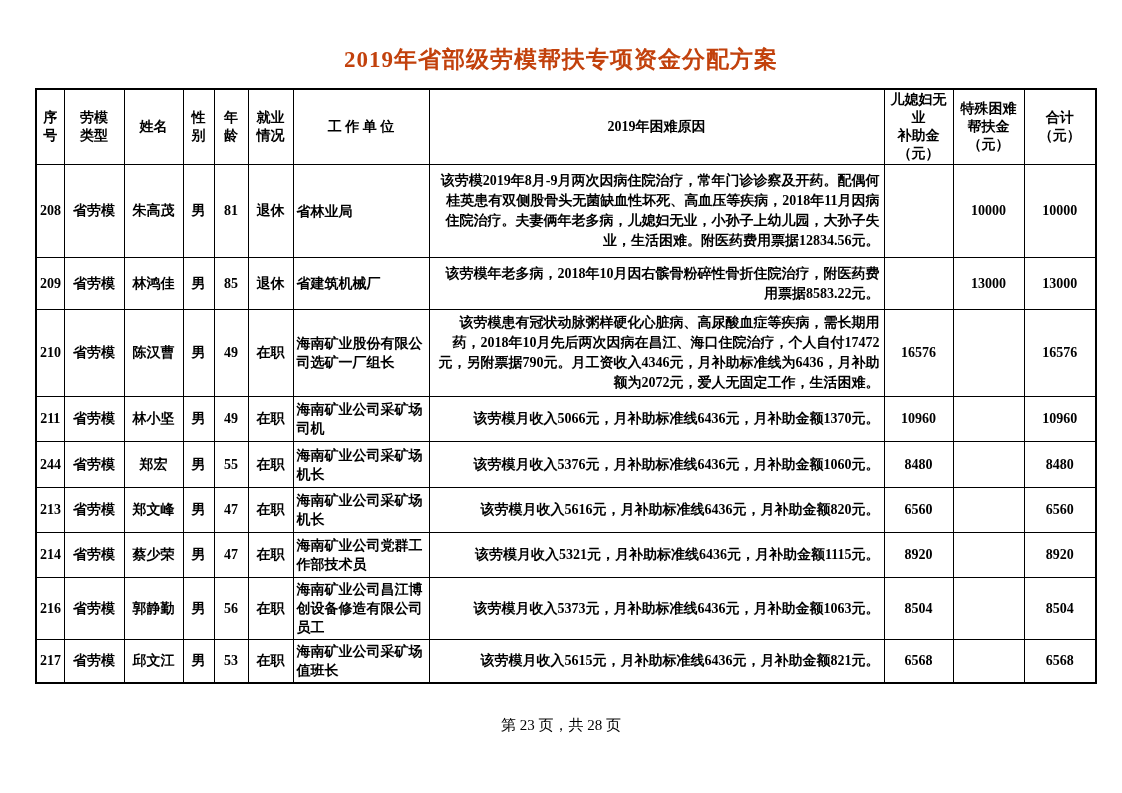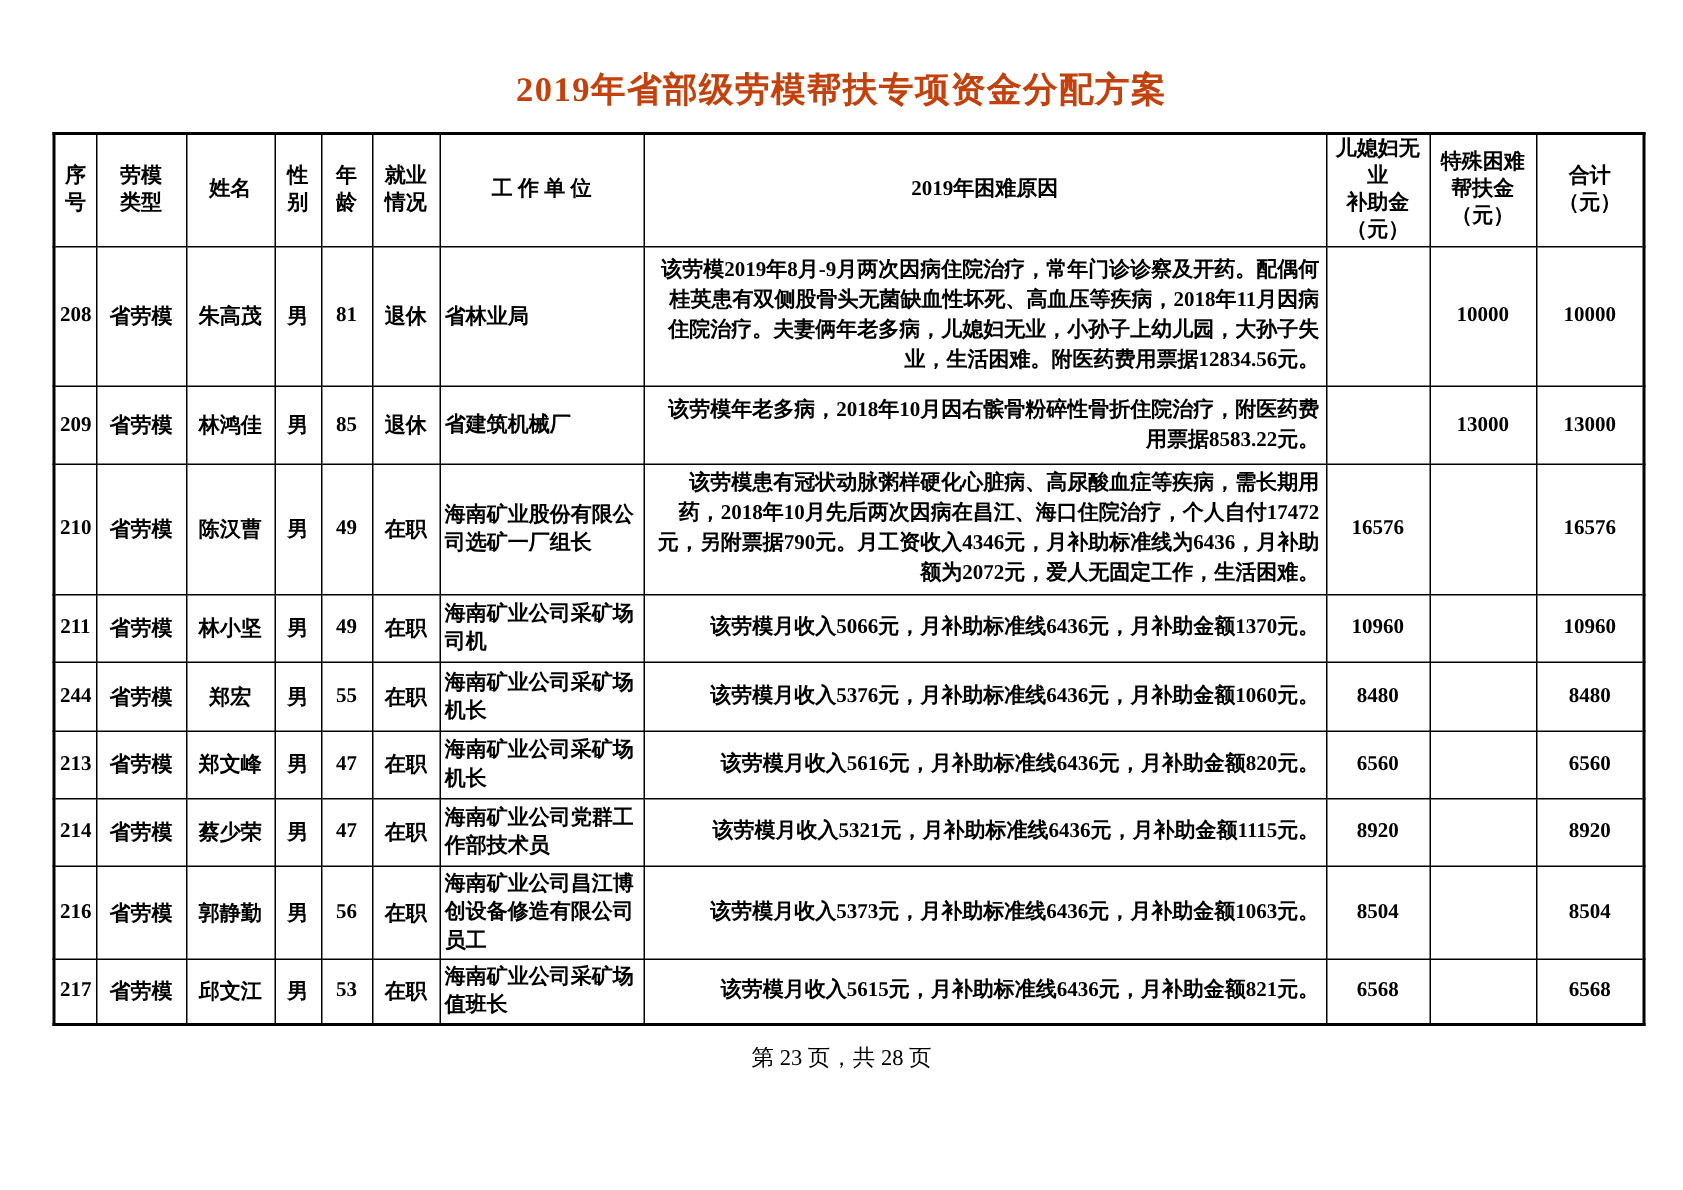--- a/index.html
+++ b/index.html
@@ -42,21 +42,21 @@
   .fund-table td.cell-left {
     text-align:left;
     line-height:19px;
   }
   .fund-table td.cell-reason {
     text-align:right;
     line-height:20px;
     padding:2px 4px;
   }
   .page-footer {
-    margin-top:12px;
+    margin-top:32px;
     text-align:center;
     font-size:15px;
     font-weight:normal;
     color:#000;
   }
 </style>
 </head>
 <body>
 
 <div class="page">

